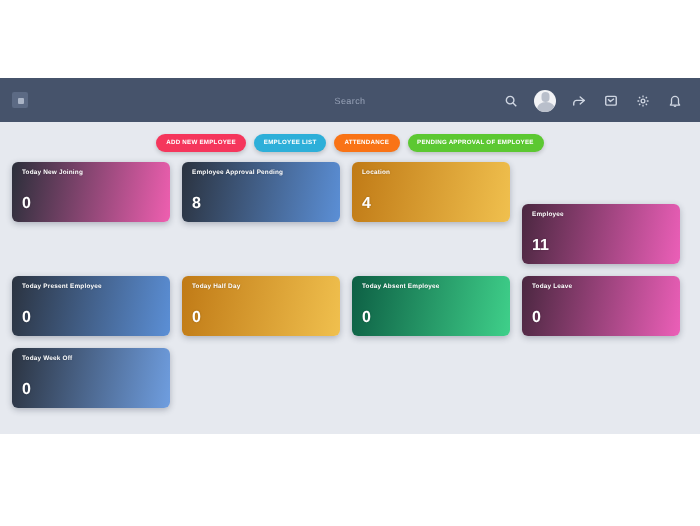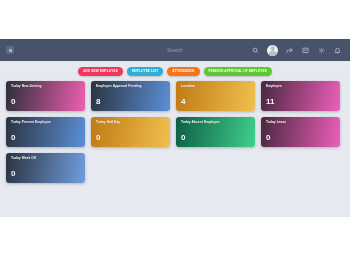--- a/index.html
+++ b/index.html
@@ -226,21 +226,21 @@
       <div class="card-value">0</div>
     </div>
     <div class="card" style="background: linear-gradient(100deg, rgb(43, 51, 64) 0%, rgb(91, 143, 214) 100%);">
       <div class="card-title">Employee Approval Pending</div>
       <div class="card-value">8</div>
     </div>
     <div class="card" style="background: linear-gradient(100deg, rgb(192, 122, 22) 0%, rgb(240, 192, 78) 100%);">
       <div class="card-title">Location</div>
       <div class="card-value">4</div>
     </div>
-    <div class="card" style="background: linear-gradient(100deg, rgb(74, 39, 64) 0%, rgb(236, 95, 184) 100%);">
+    <div class="card" style="background: linear-gradient(100deg, rgb(74, 39, 64) 0%, rgb(236, 95, 184) 100%); margin-top: 21px;">
       <div class="card-title">Employee</div>
       <div class="card-value">11</div>
     </div>
     <div class="card" style="background: linear-gradient(100deg, rgb(43, 51, 64) 0%, rgb(91, 143, 214) 100%);">
       <div class="card-title">Today Present Employee</div>
       <div class="card-value">0</div>
     </div>
     <div class="card" style="background: linear-gradient(100deg, rgb(192, 122, 22) 0%, rgb(240, 192, 78) 100%);">
       <div class="card-title">Today Half Day</div>
       <div class="card-value">0</div>

